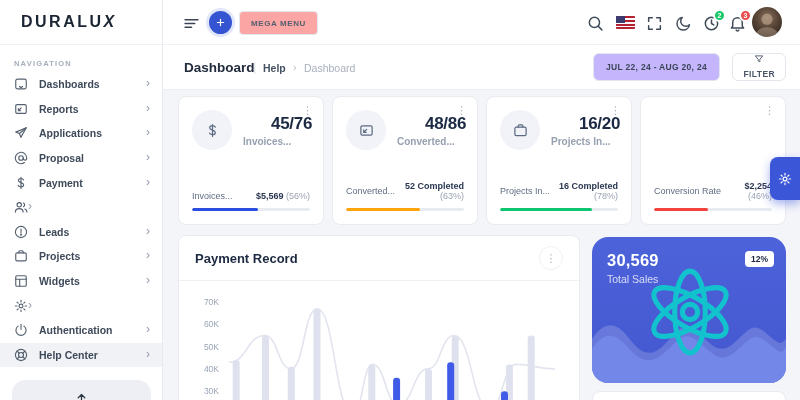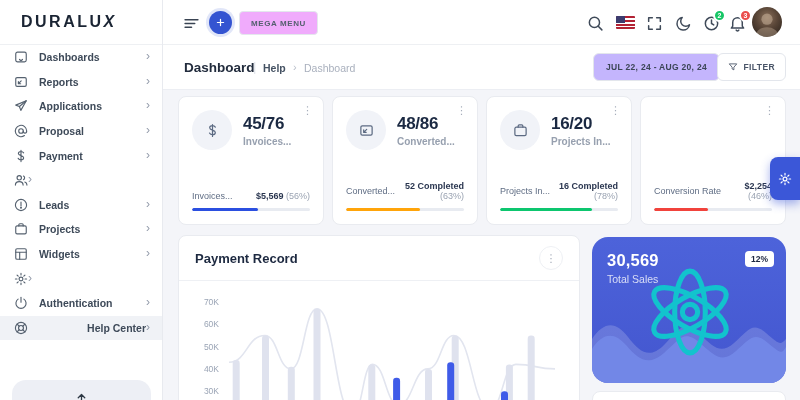--- a/index.html
+++ b/index.html
@@ -8,61 +8,61 @@
   #app { position:relative; width:800px; height:400px; overflow:hidden; background:#f4f5f9; }
   .ic { display:inline-block; vertical-align:middle; }
 
   
   #sidebar { position:absolute; left:0; top:0; width:163px; height:400px; background:#fff; border-right:1px solid #e8eaef; z-index:5; }
   #logo-row { height:45px; display:flex; align-items:center; padding-left:21px; border-bottom:1px solid #eef0f3; }
   #logo { font-family:Liberation Sans, sans-serif; font-weight:700; font-size:16px; letter-spacing:2.5px; color:#1a2433; }
   #logo .logo-x { font-style:italic; }
   #nav-section-label { display:block; padding:14px 0 4px 14px; font-size:7.5px; font-weight:700; letter-spacing:1.2px; color:#a6adba; }
   .nav-item { display:flex; align-items:center; height:24.6px; padding:0 12px 0 14px; cursor:pointer; }
-  .nav-item.active { background:#f0f2f6;text-align:right; }
+  .nav-item.active { background:#f0f2f6; }
   .nav-item .ic { width:14px; height:14px; color:#55616f; flex:0 0 14px; }
   .nav-label { flex:1; margin-left:11px; font-size:10.5px; font-weight:600; color:#3e4a59; }
   .nav-chev { font-size:12px; line-height:1; color:#949cab; padding-bottom:2px; }
   #sidebar-bottom-card { position:absolute; left:12px; top:380px; width:139px; height:70px; background:#edeff5; border-radius:14px; display:flex; justify-content:center; padding-top:12px; }
   #sidebar-bottom-card .ic { width:13px; height:13px; color:#2d3845; }
 
   
   #header { position:absolute; left:163px; top:0; width:637px; height:45px; background:#fff; border-bottom:1px solid #eef0f3; z-index:4; }
   #hamburger { position:absolute; left:20px; top:14px; width:17px; height:17px; color:#3a4453; cursor:pointer; }
   #plus-btn { position:absolute; left:46px; top:11px; width:23px; height:23px; border-radius:50%; background:#3454d1; color:#fff; display:flex; align-items:center; justify-content:center; box-shadow:0 0 0 3px rgba(52,84,209,.15); cursor:pointer; }
   #plus-btn .ic { width:11px; height:11px; }
-  #mega-menu-btn { position:absolute; left:76px; top:11px; height:24px; padding:8px 11px; background:#f0abfc; border:1px solid #e4e7ed; border-radius:4px; font-size:8px; font-weight:700; letter-spacing:.6px; color:#545f6e; display:flex; align-items:center; cursor:pointer; }
+  #mega-menu-btn { position:absolute; left:76px; top:11px; height:24px; padding:8px 11px; background:#fca5a5; border:1px solid #e4e7ed; border-radius:4px; font-size:8px; font-weight:700; letter-spacing:.6px; color:#545f6e; display:flex; align-items:center; cursor:pointer; }
   .hicon { position:absolute; top:14px; width:17px; height:17px; color:#3f4a59; cursor:pointer; }
   .hicon .ic { width:17px; height:17px; }
   #flag-icon { position:absolute; top:16px; width:19px; height:13px; overflow:hidden; border-radius:1px; cursor:pointer;
     background:repeating-linear-gradient(180deg,#b22234 0 1.9px,#ffffff 1.9px 3.8px); }
   #flag-icon .canton { position:absolute; left:0; top:0; width:9px; height:7px; background:#3c3b6e; }
   .badge { position:absolute; top:-5px; right:-6px; min-width:13px; height:13px; border-radius:7px; color:#fff; font-size:7px; font-weight:700; display:flex; align-items:center; justify-content:center; border:2px solid #fff; }
   .badge.green { background:#17c666; }
   .badge.red { background:#ea4d4d; }
   #avatar { position:absolute; left:589px; top:7px; width:30px; height:30px; border-radius:50%; overflow:hidden; background:radial-gradient(circle at 50% 35%, #8a6f5a 0%, #574436 45%, #241d18 100%); cursor:pointer; }
 
   
   #crumbbar { position:absolute; left:163px; top:45px; width:637px; height:45px; background:#fff; border-bottom:1px solid #eceef3; z-index:3; }
   #page-title { position:absolute; left:21px; top:15px; font-size:13.5px; font-weight:700; color:#222c3d; }
   #crumb-sep { position:absolute; left:90px; top:14px; color:#dfe3ea; font-size:13px; }
   #crumb-home { position:absolute; left:100px; top:17px; font-size:10.5px; font-weight:600; color:#455263; cursor:pointer; }
   #crumb-arrow { position:absolute; left:130px; top:16px; font-size:11px; color:#b8bfca; }
   #crumb-current { position:absolute; left:141px; top:17px; font-size:10.5px; color:#a9b0bd; }
   #date-range-btn { position:absolute; right:80px; top:8px; height:28px; padding:0 12px; background:#c4b5fd; border:1px solid #e3e6ec; border-radius:6px; font-size:8.5px; font-weight:700; letter-spacing:.3px; color:#3b4556; display:flex; align-items:center; cursor:pointer; }
-  #filter-btn { position:absolute; right:14px; top:8px; height:28px; padding:0 10px; background:#fff; border:1px solid #e3e6ec; border-radius:6px; font-size:8.5px; font-weight:700; letter-spacing:.4px; color:#4a5568; display:flex; align-items:center; gap:5px; cursor:pointer; }
+  #filter-btn { position:absolute; right:14px; top:8px; height:28px; padding:0 10px; background:#fff; border:1px solid #e3e6ec; border-radius:6px; font-size:8.5px; font-weight:700; letter-spacing:.4px; color:#4a5568; display:flex; align-items:center; gap:5px; cursor:pointer;flex-direction:column; }
   #filter-btn .ic { width:10px; height:10px; color:#4a5568; }
 
   
   .stat-card { position:absolute; top:96px; width:146px; height:129px; background:#fff; border:1px solid #e9ebf0; border-radius:8px; padding:13px; display:flex; flex-direction:column; }
   .stat-top { display:flex; align-items:center; }
   .stat-icon { width:40px; height:40px; border-radius:50%; background:#f1f3f8; color:#5c6a82; display:flex; align-items:center; justify-content:center; flex:0 0 40px; }
   .stat-icon .ic { width:15px; height:15px; }
   .stat-main { margin-left:11px; }
-  .stat-value { font-size:17px; font-weight:800; color:#1b2942; letter-spacing:-.3px; }
+  .stat-value { font-size:17px; font-weight:800; color:#1b2942; letter-spacing:-.3px;margin-left:28px; }
   .stat-label { font-size:10px; font-weight:600; color:#97a0af; margin-top:2px; }
   .stat-dots { position:absolute; top:8px; right:10px; color:#a7aebb; font-size:11px; cursor:pointer; line-height:1; }
   .stat-footer { margin-top:auto; }
   .sf-row { display:flex; align-items:center; justify-content:space-between; }
   .sf-label { font-size:9px; color:#5f6d84; flex:0 0 auto; }
   .sf-val { font-size:9px; font-weight:700; color:#2a3650; text-align:right; }
   .sf-pct { font-weight:400; color:#9aa3b2; }
   .progress { margin-top:7px; height:3.5px; border-radius:2px; background:#e8ebf1; overflow:hidden; }
   .progress > div { height:100%; border-radius:2px; }
 
@@ -90,20 +90,21 @@
 </style>
 </head>
 <body>
 
 <div id="app">
 
   <aside id="sidebar">
     <div id="logo-row">
       <span id="logo">DURALU<span class="logo-x">X</span></span>
     </div>
+    <span id="nav-section-label">NAVIGATION</span>
     <nav>
         <div class="nav-item">
           <svg class="ic" viewBox="0 0 16 16" fill="none" stroke="currentColor" stroke-width="1.3" stroke-linecap="round" stroke-linejoin="round">
             <rect x="2" y="2.5" width="12" height="11" rx="2"></rect>
             <path d="M6.3 10.8l1.7 1.5 1.7-1.5"></path>
           </svg>
           <span class="nav-label">Dashboards</span>
           <span class="nav-chev">›</span>
         </div>
         <div class="nav-item">

